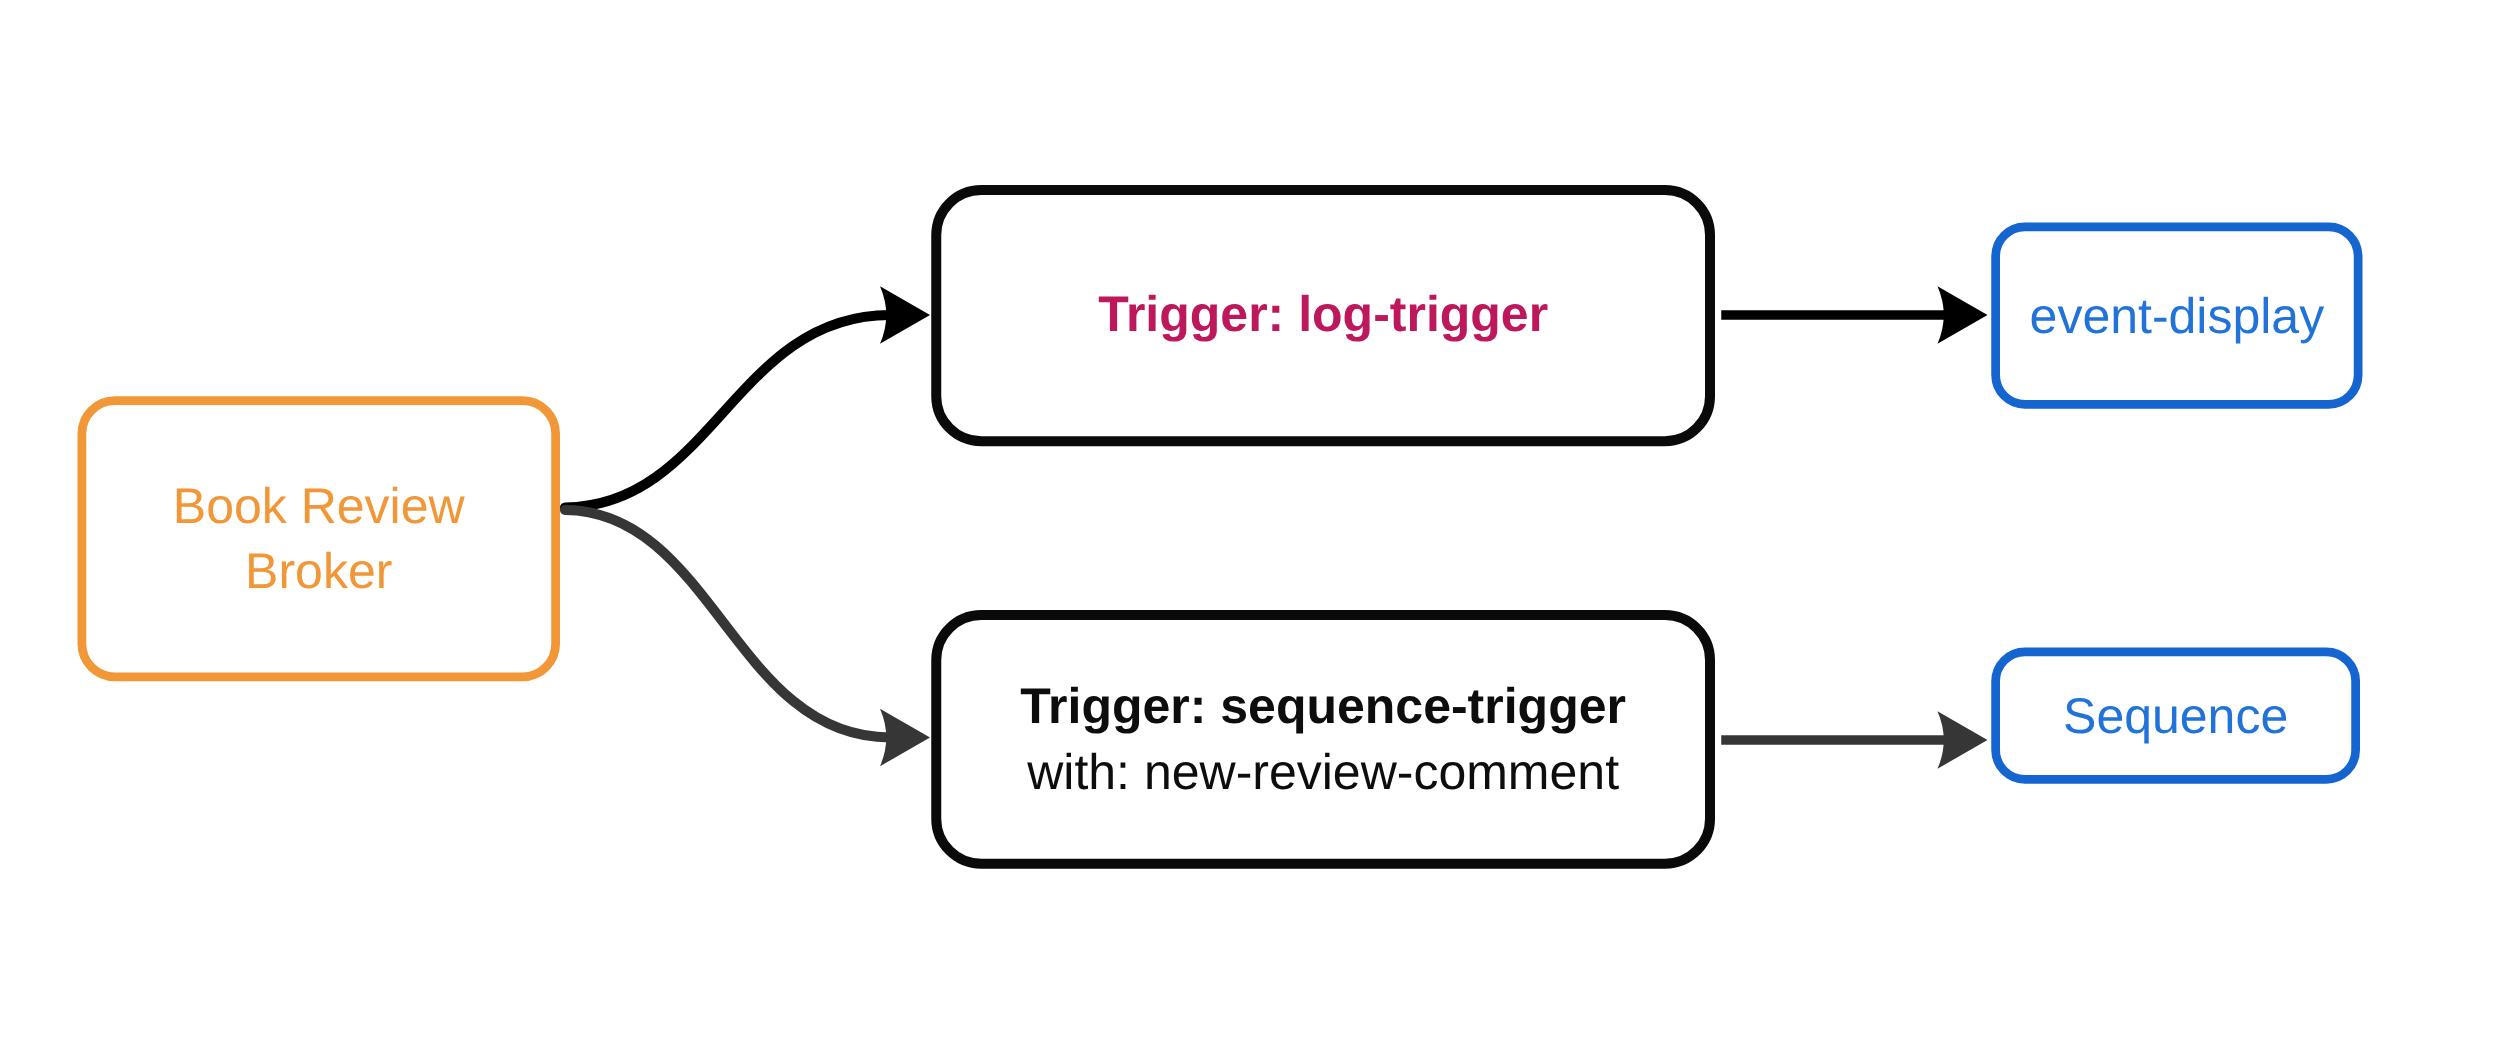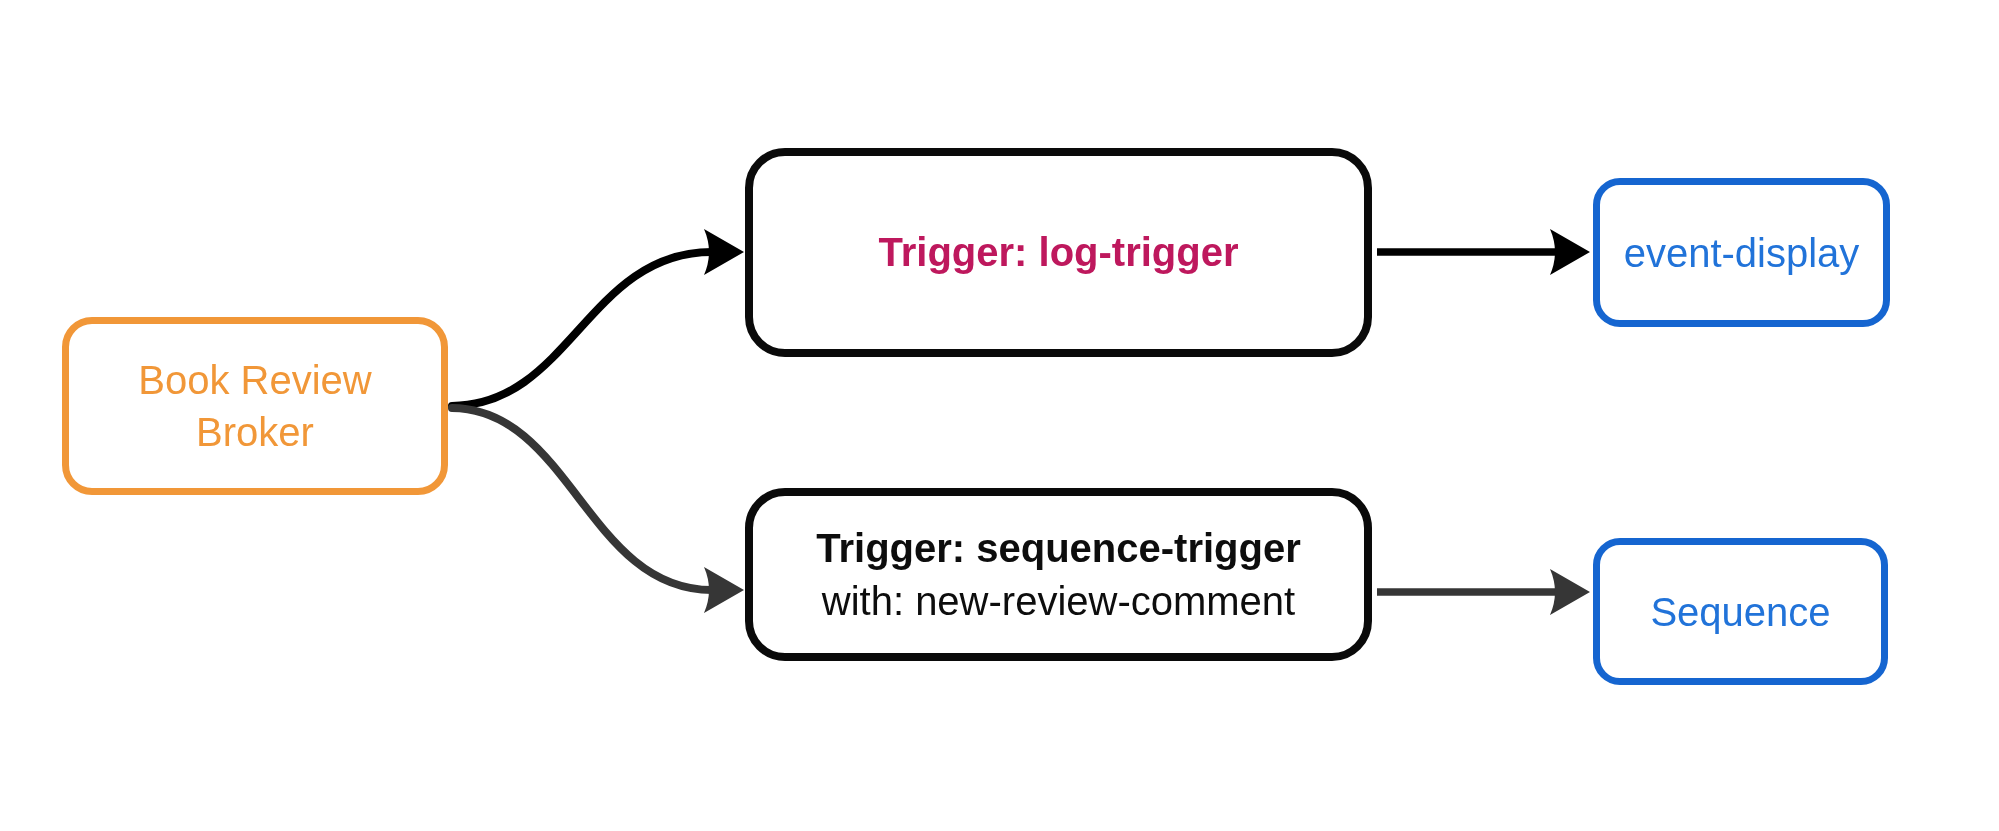--- a/index.html
+++ b/index.html
@@ -30,21 +30,21 @@
     display: flex;
     flex-direction: column;
     align-items: center;
     justify-content: center;
     text-align: center;
   }
   .node-broker {
     left: 62px;
     top: 317px;
     width: 386px;
-    height: 178px;
+    height: 228px;
     border: 7px solid #f19738;
     border-radius: 30px;
     color: #f19738;
     font-size: 40px;
     line-height: 52px;
   }
   .node-trigger {
     left: 745px;
     width: 627px;
     border: 8px solid #0a0a0a;
@@ -52,43 +52,42 @@
     color: #0d0d0d;
     font-size: 40px;
     line-height: 53px;
   }
   .node-trigger-top {
     top: 148px;
     height: 209px;
   }
   .node-trigger-bottom {
     top: 488px;
-    height: 173px;
+    height: 207px;
   }
   .node-trigger .title {
     font-weight: 700;
   }
   .node-target {
     left: 1593px;
     border: 7px solid #1565d0;
     border-radius: 27px;
     color: #2173d9;
     font-size: 40px;
     line-height: 48px;
   }
   .node-target-top {
     top: 178px;
     width: 297px;
     height: 149px;
   }
   .node-target-bottom {
     top: 518px;
     width: 295px;
-    height: 147px;
-    margin-top: 20px;
+    height: 109px;
   }
   .label-line {
     display: block;
   }
 </style>
 </head>
 <body>
 
 <div class="canvas">
 

